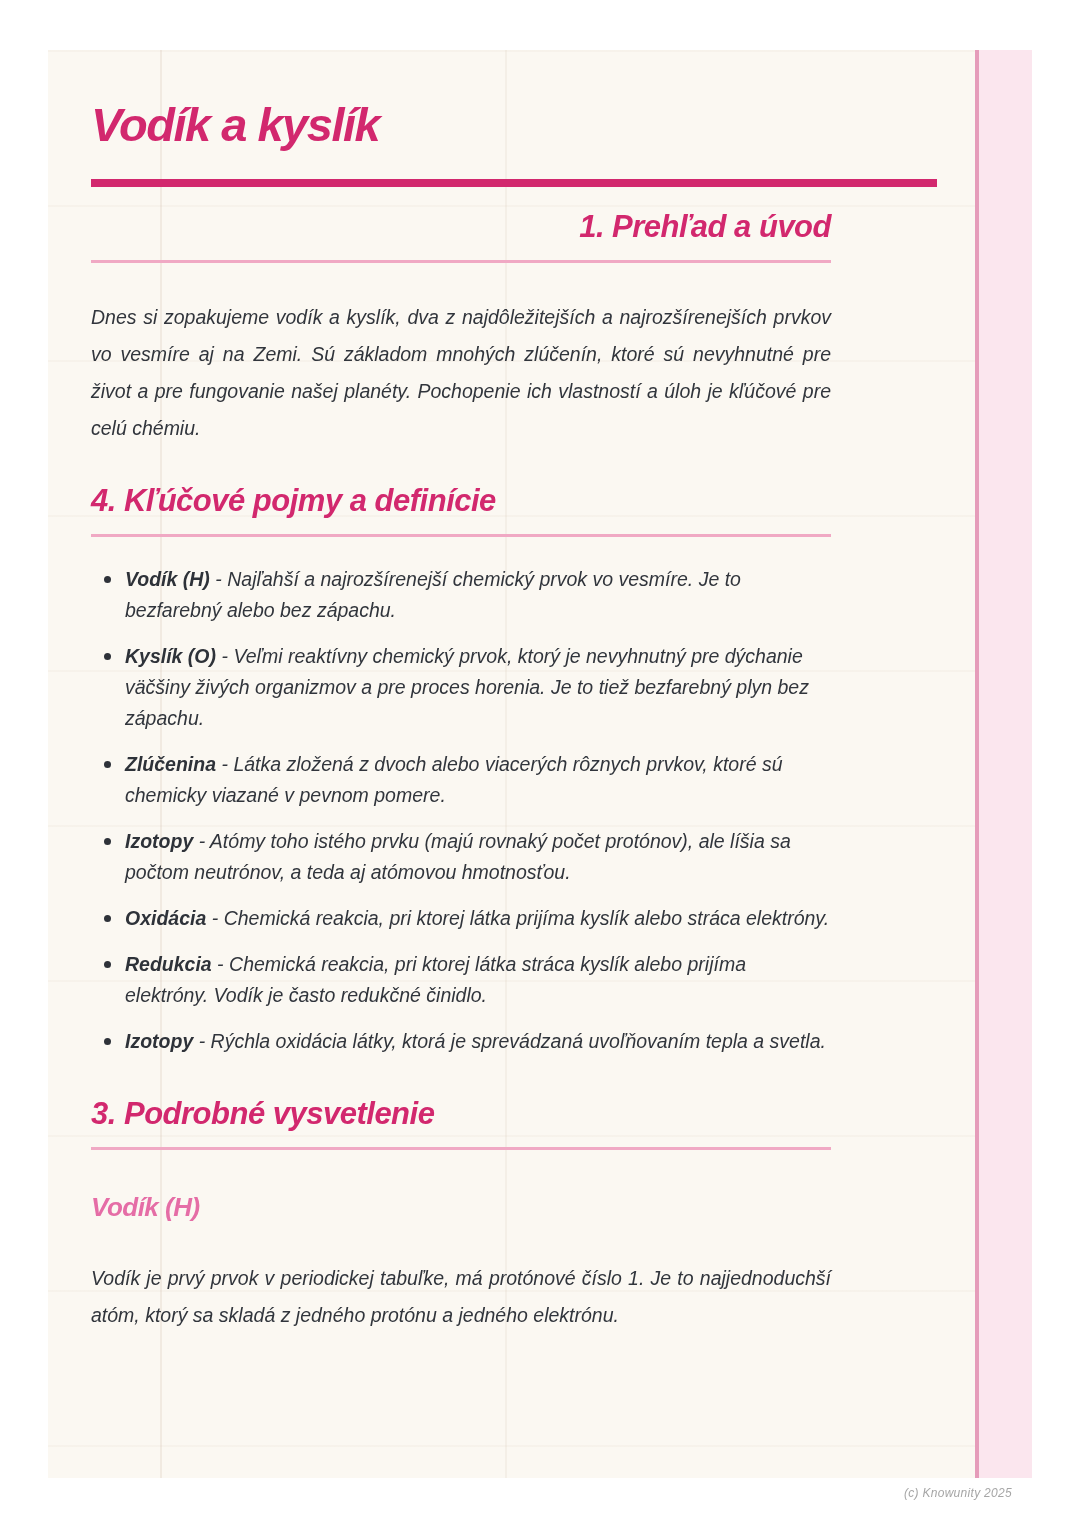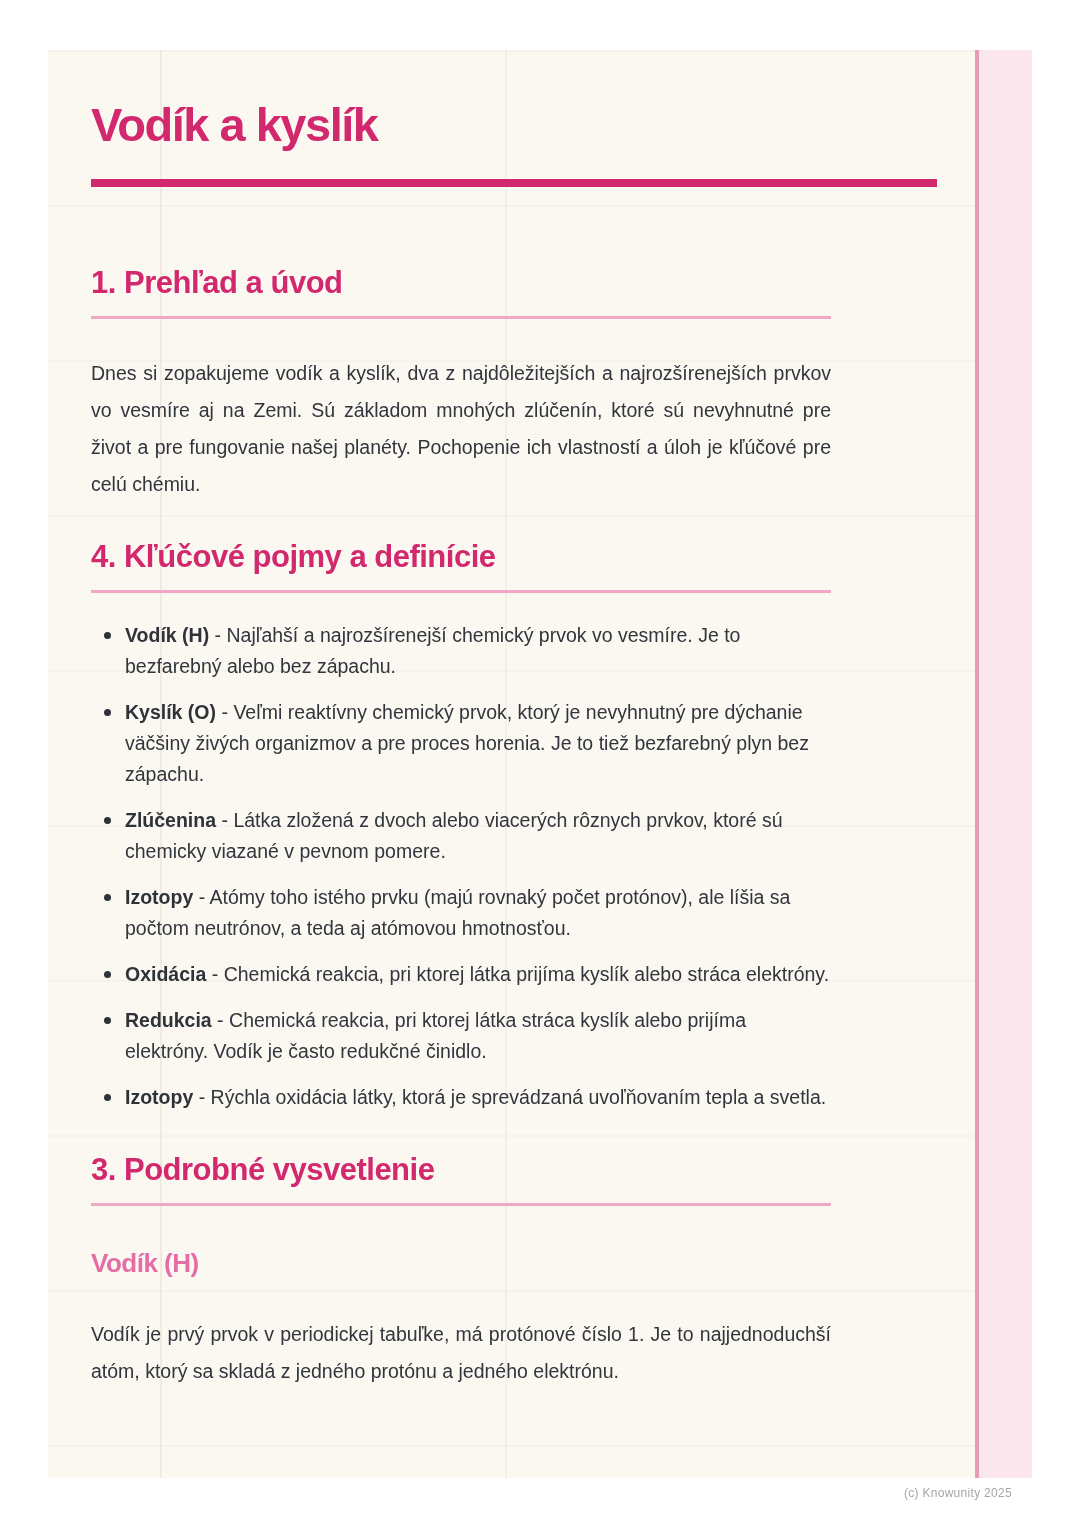--- a/index.html
+++ b/index.html
@@ -6,20 +6,21 @@
   html, body {
     width: 1080px; height: 1528px;
     background: #ffffff;
     font-family: "Liberation Sans", "DejaVu Sans", sans-serif;
     overflow: hidden;
   }
   .page {
     position: relative;
     width: 1080px; height: 1528px;
     background: #ffffff;
+    font-style: italic;
   }
   .card {
     position: absolute;
     left: 48px; top: 50px;
     width: 984px; height: 1428px;
     background: #fbf8f2;
     
     background-image:
       repeating-linear-gradient(to bottom,
         rgba(222,208,192,0.14) 0px, rgba(222,208,192,0.14) 2px,
@@ -59,21 +60,21 @@
   h2.section-heading {
     width: 740px;
     font-size: 31px;
     line-height: 40px;
     font-weight: bold;
     letter-spacing: -0.5px;
     color: #d2286e;
     padding-bottom: 13px;
     border-bottom: 3px solid #f0a9c4;
   }
-  .h2-1 { margin-top: 76px; }
+  .h2-1 { margin-top: 20px; text-align: right; }
   .h2-2 { margin-top: 34px; }
   .h2-3 { margin-top: 37px; }
   p.body-text {
     width: 740px;
     margin-top: 36px;
     font-size: 19.5px;
     line-height: 37px;
     color: #31353c;
     text-align: justify;
   }

